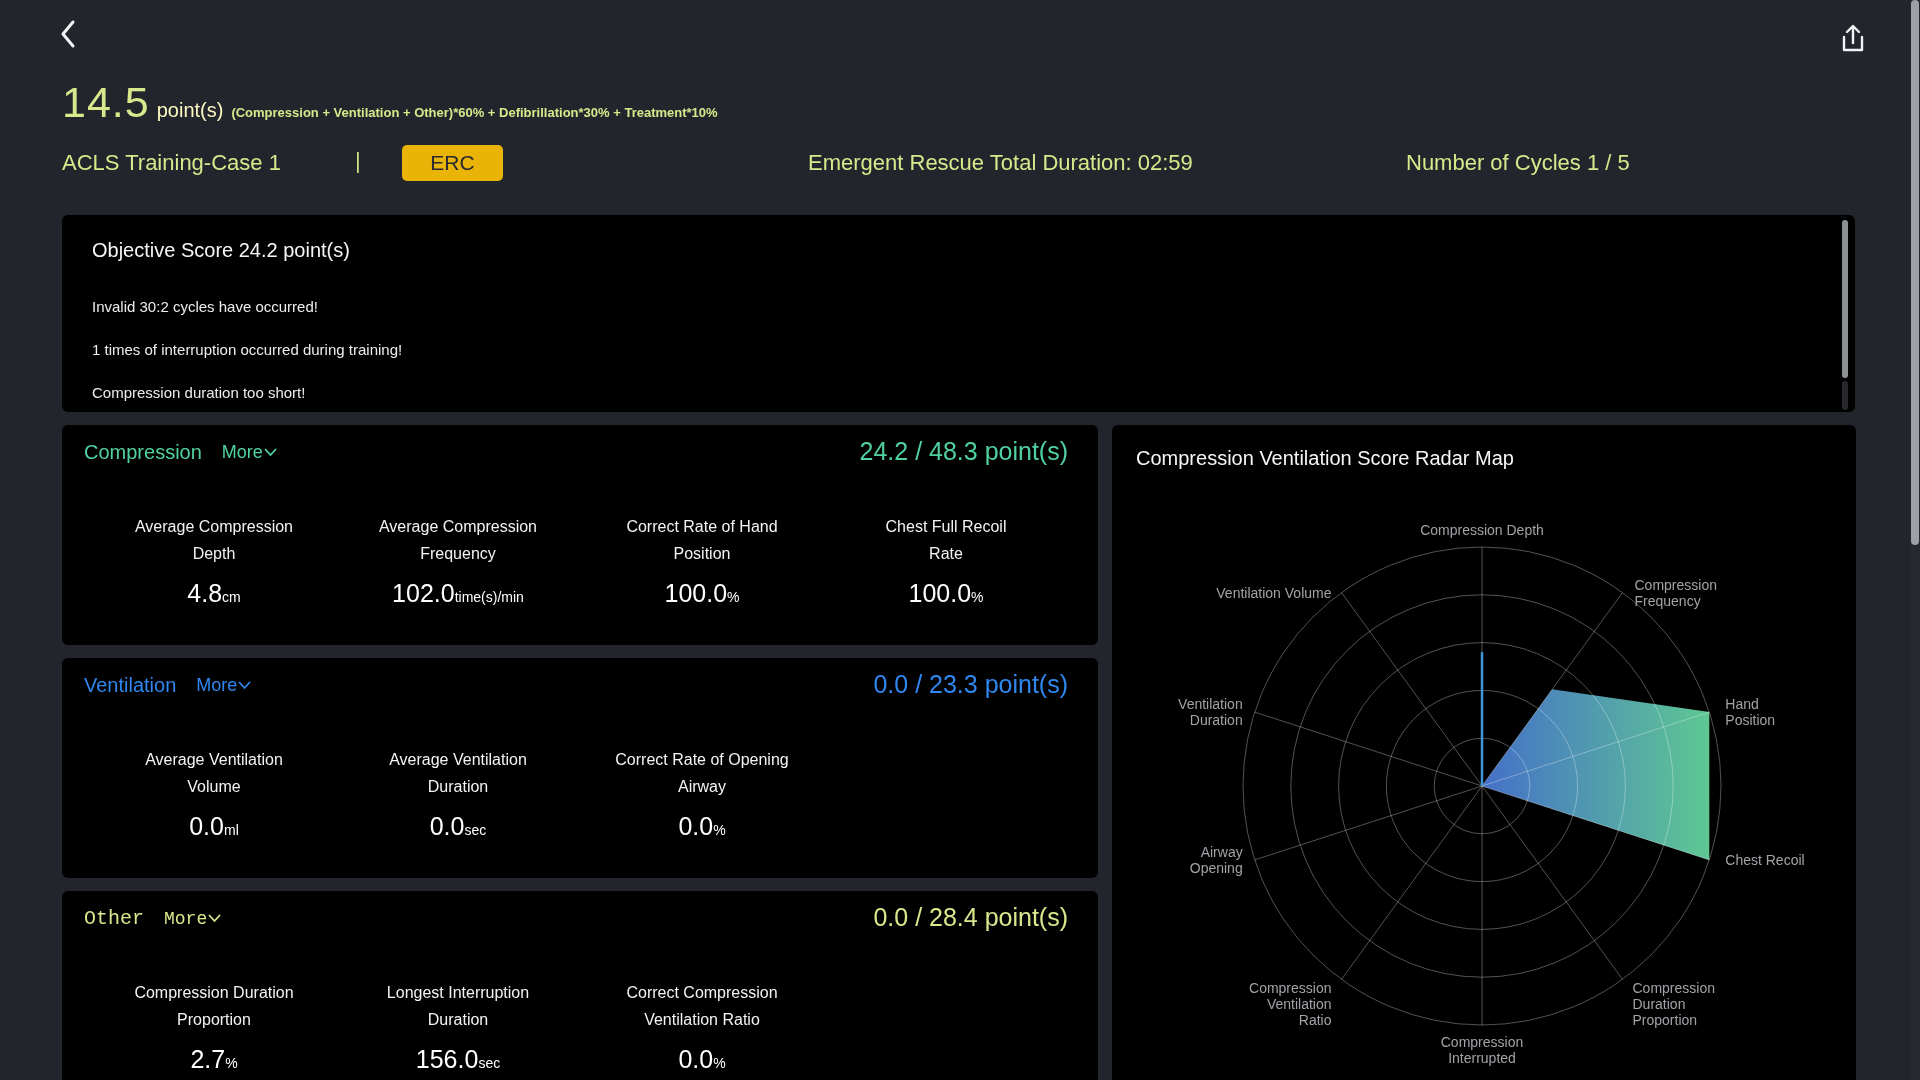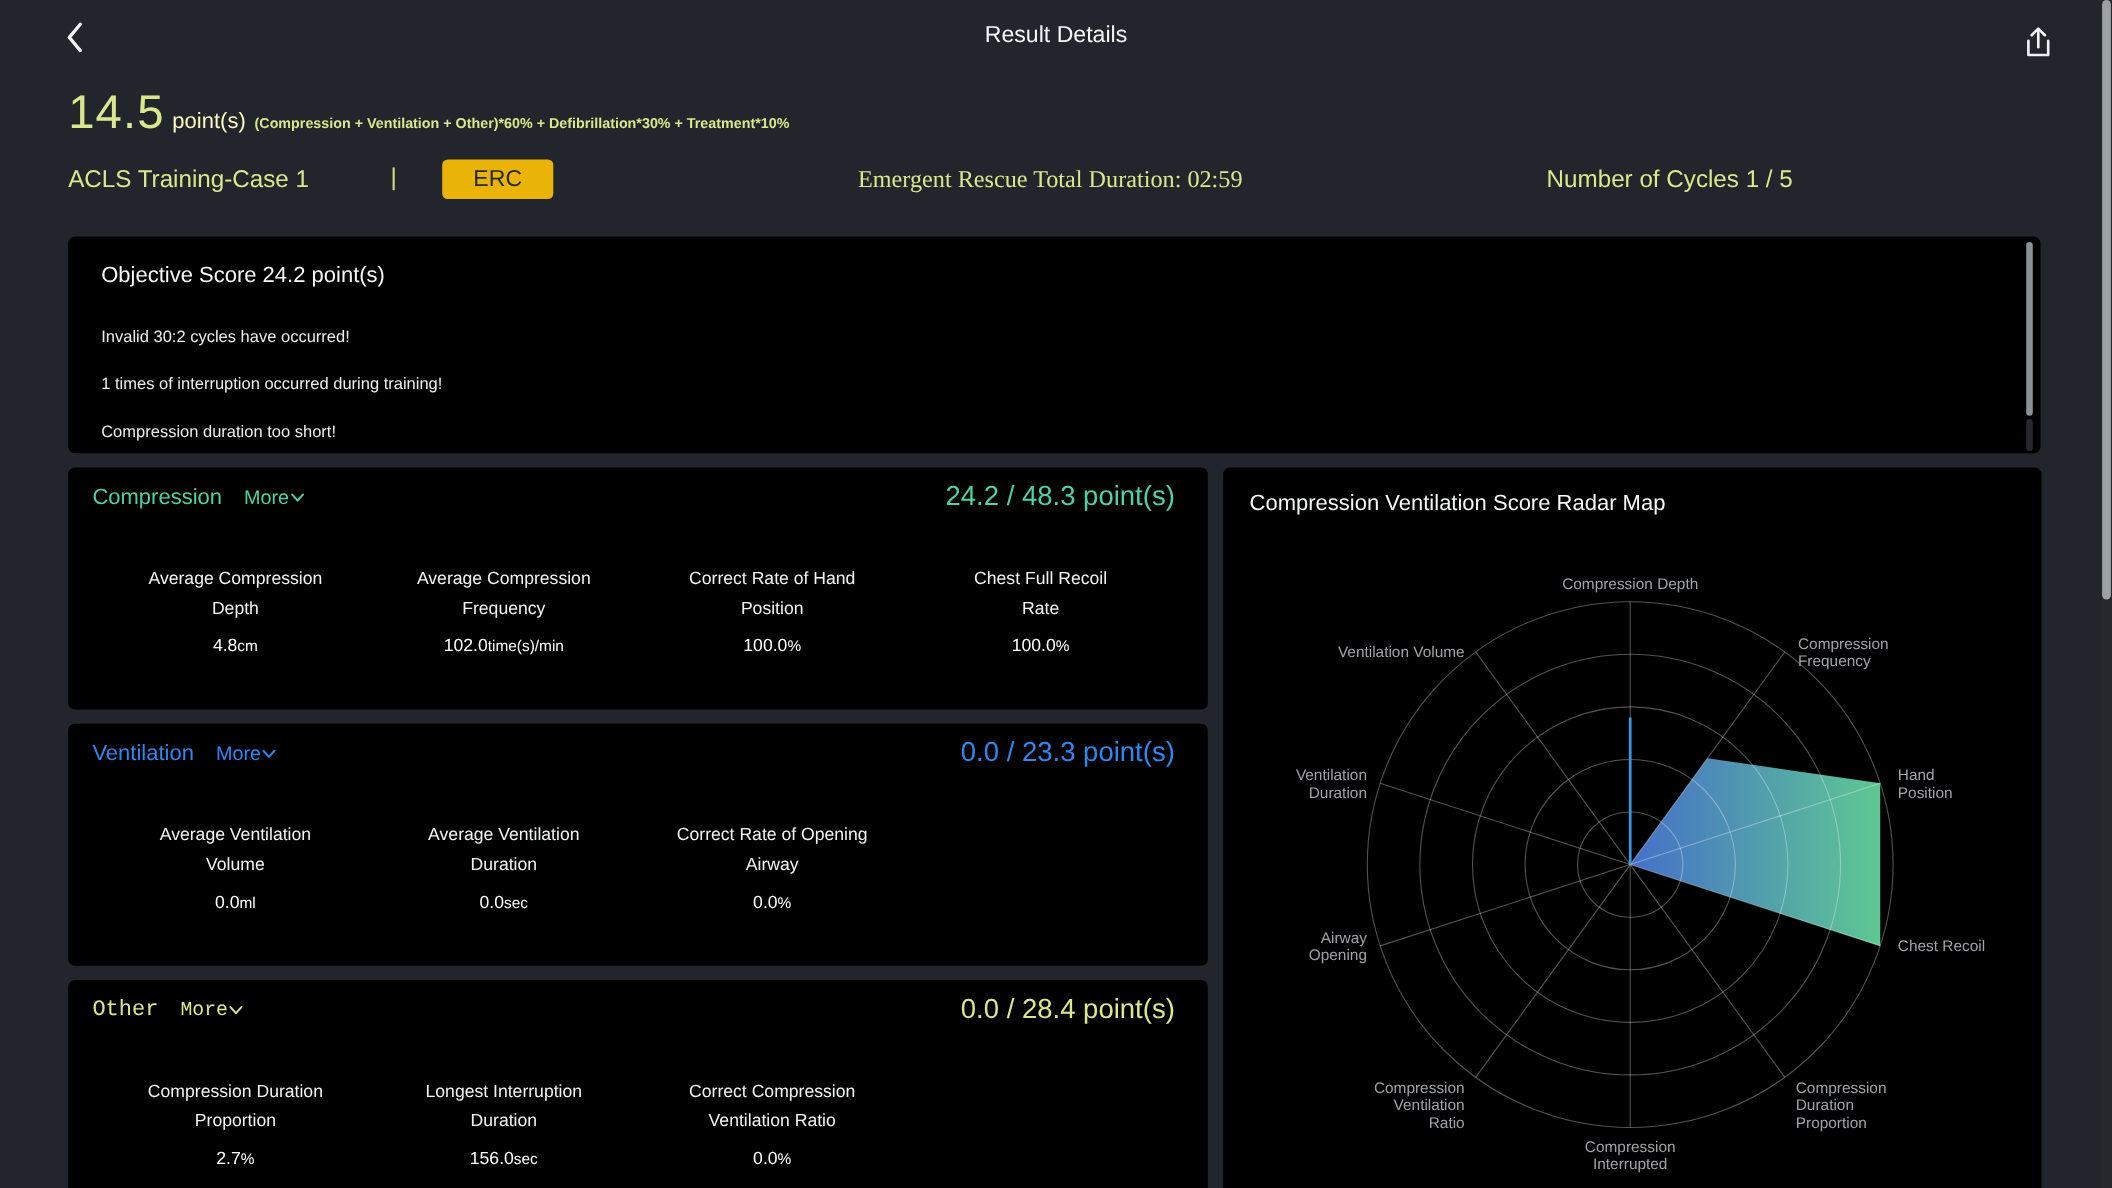--- a/index.html
+++ b/index.html
@@ -17,21 +17,21 @@
   
   .score-row{position:absolute;left:62px;top:78px;display:flex;align-items:baseline;}
   .big-score{font-size:43px;color:#d9e88c;letter-spacing:1px;}
   .big-score-unit{font-size:20px;color:#fef9c3;margin-left:7px;}
   .score-formula{font-size:13px;font-weight:700;color:#d9e88c;margin-left:8px;}
   
   .session-row{position:absolute;left:0;top:143px;width:1920px;height:40px;font-size:22px;color:#d9e88c;}
   .case-name{position:absolute;left:62px;top:7px;}
   .case-sep{position:absolute;left:355px;top:5px;color:#cfe083;}
   .erc-badge{position:absolute;left:402px;top:2px;width:101px;height:36px;background:#eab308;color:#262a30;border-radius:5px;display:flex;align-items:center;justify-content:center;font-size:21px;}
-  .duration-text{position:absolute;left:780px;top:7px;font-family:Liberation Serif, serif;}
+  .duration-text{position:absolute;left:808px;top:7px;}
   .cycles-text{position:absolute;left:1406px;top:7px;}
   
   .panel{position:absolute;background:#000000;border-radius:6px;}
   .objective-panel{left:62px;top:215px;width:1793px;height:197px;}
   .objective-inner{padding:24px 40px 0 30px;}
   .objective-title{font-size:20px;color:#f5f6f7;margin:0 0 0 0;}
   .objective-warning{font-size:15px;color:#eceded;margin:0;position:absolute;left:30px;}
   .ow0{top:83px}.ow1{top:126px}.ow2{top:169px}
   .obj-scroll-thumb{position:absolute;right:7px;top:5px;width:6px;height:158px;background:#8b9095;border-radius:3px;}
   .obj-scroll-track{position:absolute;right:7px;top:166px;width:6px;height:29px;background:#26282d;border-radius:3px;}
@@ -41,21 +41,21 @@
   .sec-ventilation{top:658px;}
   .sec-other{top:891px;}
   .sec-head{position:absolute;left:22px;top:16px;display:flex;align-items:center;gap:20px;}
   .sec-name{font-size:20px;}
   .more-btn{display:flex;align-items:center;gap:1px;font-size:18px;cursor:pointer;background:none;border:none;padding:0;color:inherit;font-family:inherit;}
   .sec-score{position:absolute;right:30px;top:12px;font-size:25px;}
   .metrics{position:absolute;left:30px;top:88px;width:976px;display:flex;}
   .metric{width:244px;text-align:center;}
   .metric-label{font-size:16px;line-height:27px;color:#f2f3f4;white-space:pre-line;}
   .metric-value{margin-top:12px;}
-  .metric-num{font-size:16px;color:#ffffff;}
+  .metric-num{font-size:25px;color:#ffffff;}
   .metric-unit{font-size:14px;color:#ffffff;}
   
   .radar-panel{left:1112px;top:425px;width:744px;height:680px;}
   .radar-title{position:absolute;left:24px;top:22px;font-size:20px;color:#f5f6f7;}
   .radar-svg{position:absolute;left:0;top:0;}
   
   .page-scroll-track{position:absolute;left:1910px;top:0;width:10px;height:1080px;background:#26282d;}
   .page-scroll-thumb{position:absolute;left:1911px;top:0;width:8px;height:545px;background:#9ca1a6;border-radius:4px;}
   svg{display:block;}
 </style>
@@ -63,21 +63,20 @@
 <body>
 
 <div class="topbar">
   <button class="back-btn">
     <span>
       <svg width="22" height="32" viewBox="0 0 22 32">
         <polyline points="16,4 6,16 16,28" fill="none" stroke="#f2f3f4" stroke-width="3" stroke-linecap="round" stroke-linejoin="round"></polyline>
       </svg>
     </span>
   </button>
-  <div class="page-title">Result Details</div>
   <button class="share-btn">
     <span>
       <svg width="28" height="32" viewBox="0 0 28 32">
         <g fill="none" stroke="#f2f3f4" stroke-width="2.4" stroke-linecap="round" stroke-linejoin="round">
           <path d="M5 14 v13 h18 v-13"></path>
           <path d="M14 20 V4"></path>
           <path d="M8 9 l6-6 6 6"></path>
         </g>
       </svg>
     </span>

